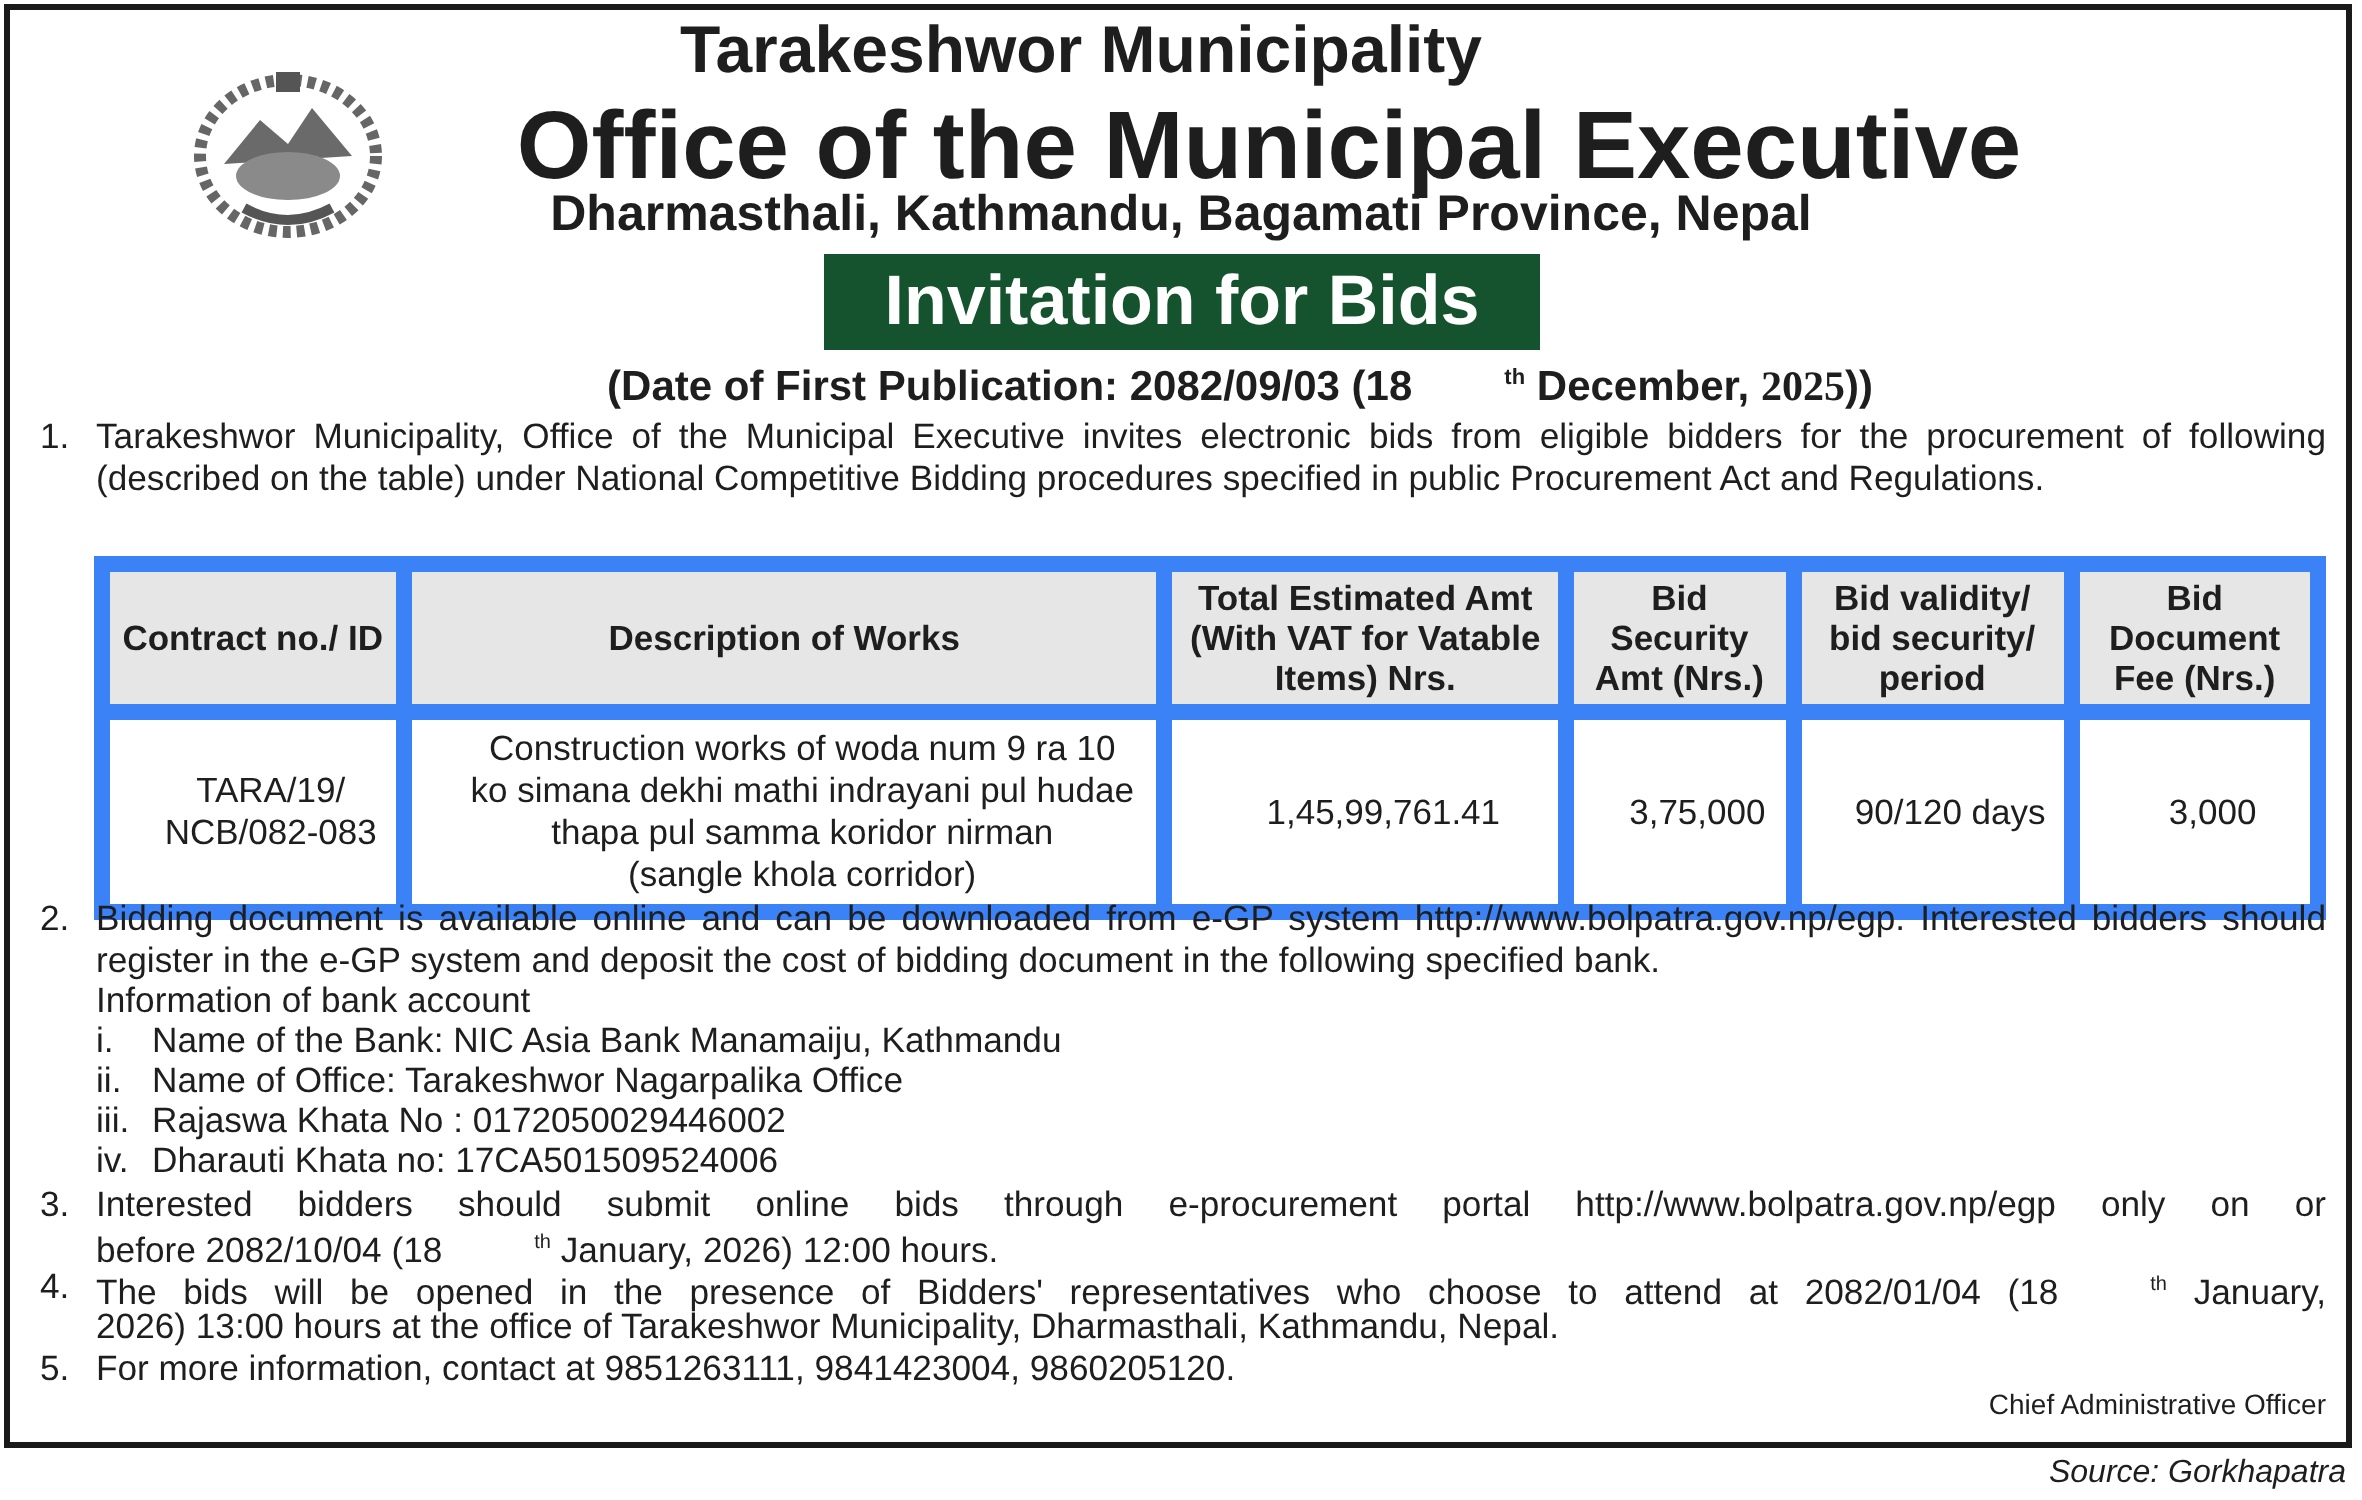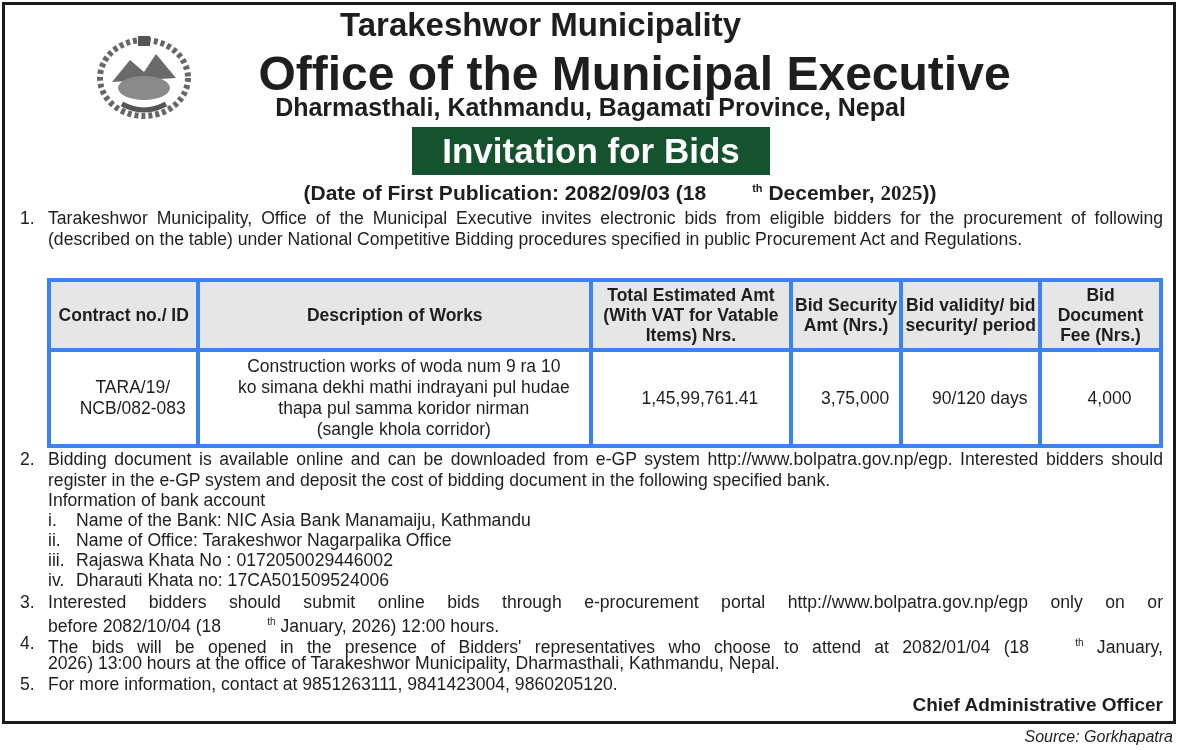--- a/index.html
+++ b/index.html
@@ -14,26 +14,26 @@
   .t3 { top:93px; font-size:25px; left:0; }
   .ifb { position:absolute; left:412px; top:127px; width:358px; height:48px; background:#14532d;
          color:#fff; font-weight:bold; font-size:35px; text-align:center; line-height:48px; }
   .pub { position:absolute; left:250px; top:181px; width:740px; text-align:center; font-weight:bold; font-size:21px; }
   .pub sup { font-size:11px; }
   .pub .yr { font-family:"Liberation Serif", serif; }
   .para { position:absolute; font-size:17.6px; line-height:20.5px; }
   .num { position:absolute; left:20px; font-size:17.6px; }
   .just { text-align:justify; text-align-last:left; }
   table.bids { position:absolute; left:47px; top:278px; width:1116px; border-collapse:collapse; font-size:17.5px; }
-  table.bids th, table.bids td { border:4px solid #3b82f6; text-align:center; padding:0 2px; }
+  table.bids th, table.bids td { border:8px solid #3b82f6; text-align:center; padding:0 2px; }
   table.bids th { background:#e6e6e6; font-weight:bold; height:66px; line-height:20px; }
   table.bids td { height:92px; line-height:21px;padding-left:20px; }
   .sub { position:absolute; left:48px; font-size:17.6px; }
   .sub .r { display:inline-block; width:28px; }
-  .sign { position:absolute; right:18px; top:694px; font-weight:bold; font-size:19px; }
+  .sign { position:absolute; right:18px; top:694px; font-weight:normal; font-size:14px; }
   .source { position:absolute; right:8px; top:728px; font-style:italic; font-size:16px; }
   sup { font-size:10px;margin-left:46px; }
 </style>
 </head>
 <body>
 
 <div class="frame"></div>
 
 <svg class="emblem" viewBox="0 0 104 88">
   <ellipse cx="52" cy="46" rx="44" ry="38" fill="none" stroke="#666" stroke-width="6" stroke-dasharray="4 3"></ellipse>
@@ -71,21 +71,21 @@
       </td>
       <td>
         <div>Construction works of  woda num 9 ra 10</div>
         <div>ko simana dekhi mathi indrayani pul hudae</div>
         <div>thapa pul samma koridor nirman</div>
         <div>(sangle khola corridor)</div>
       </td>
       <td>1,45,99,761.41</td>
       <td>3,75,000</td>
       <td>90/120 days</td>
-      <td>4,000</td>
+      <td>3,000</td>
     </tr>
   </tbody>
 </table>
 
 <div class="num" style="top:449px">2.</div>
 <div class="para just" style="left:48px; top:449px; width:1115px;">Bidding document is available online and can be downloaded from e-GP system http://www.bolpatra.gov.np/egp. Interested bidders should register in the e-GP system and deposit the cost of bidding document in the following specified bank.</div>
 <div class="sub" style="top:490px">Information of bank account</div>
 <div class="sub" style="top:510px"><span class="r">i.</span><span>Name of the Bank: NIC Asia Bank Manamaiju, Kathmandu</span></div>
 <div class="sub" style="top:530px"><span class="r">ii.</span><span>Name of Office: Tarakeshwor Nagarpalika Office</span></div>
 <div class="sub" style="top:550px"><span class="r">iii.</span><span>Rajaswa Khata No : 0172050029446002</span></div>

